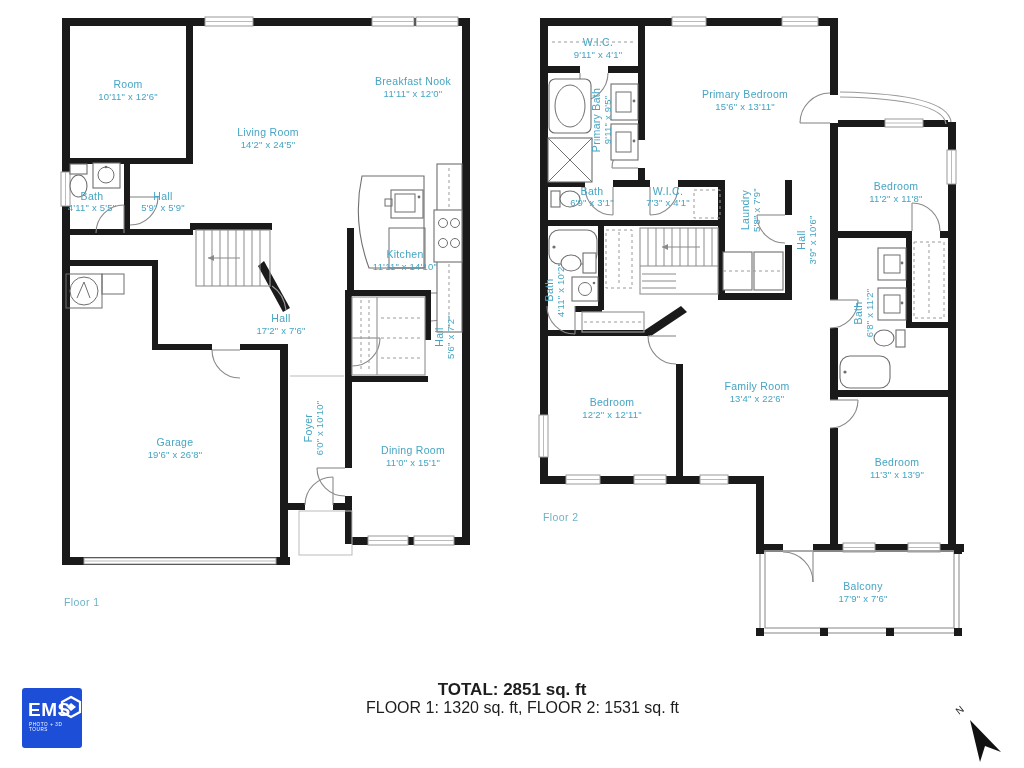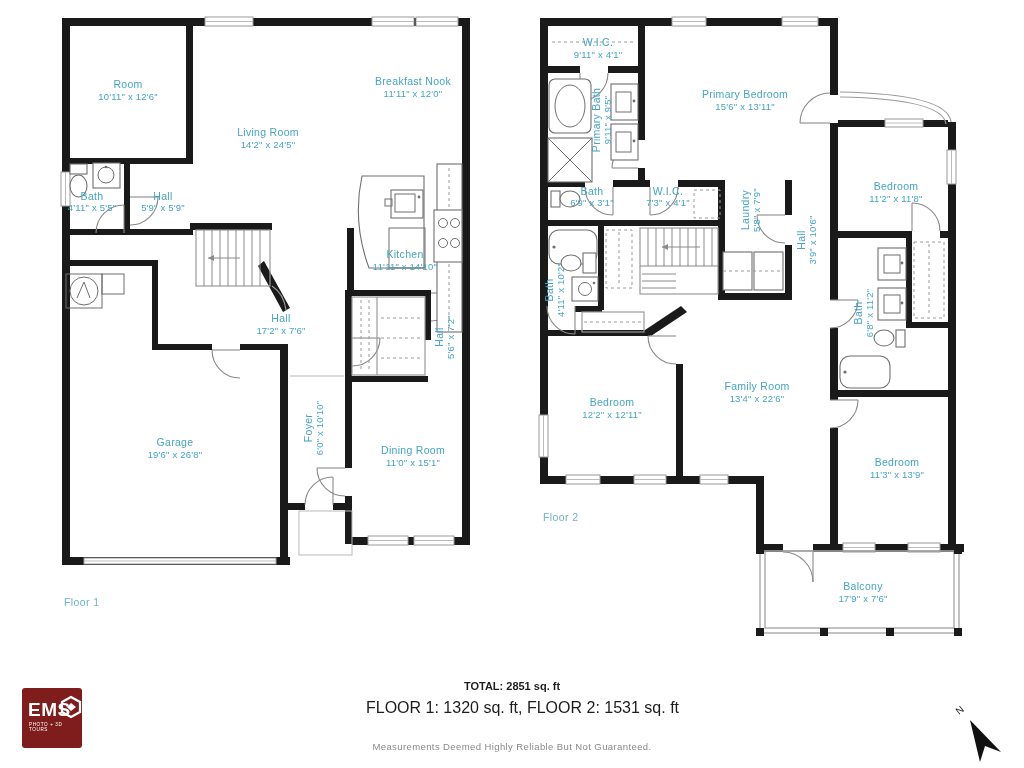--- a/index.html
+++ b/index.html
@@ -12,25 +12,25 @@
   .fix{fill:#ffffff;stroke:#6f6f6f;stroke-width:1.1;}
   .fixl{fill:none;stroke:#6f6f6f;stroke-width:1;}
   .door{fill:none;stroke:#8a8a8a;stroke-width:1.1;}
   .win{fill:#ffffff;stroke:#9a9a9a;stroke-width:1;}
   .dash{fill:none;stroke:#9a9a9a;stroke-width:1;stroke-dasharray:3 3;}
   .tread{stroke:#8a8a8a;stroke-width:1;}
   text.rn{fill:#46a5c3;font-size:10.5px;letter-spacing:.3px;text-anchor:middle;font-family:"Liberation Sans",sans-serif;}
   text.rd{fill:#46a5c3;font-size:9.5px;letter-spacing:.2px;text-anchor:middle;font-family:"Liberation Sans",sans-serif;}
   text.fl{fill:#6fb3c6;font-size:10.5px;letter-spacing:.4px;text-anchor:start;font-family:"Liberation Sans",sans-serif;}
   .summary{position:absolute;left:0;right:0;text-align:center;color:#1d1d1d;}
-  .s-total{top:680px;font-size:11px;font-weight:bold;}
+  .s-total{top:680px;font-size:17px;font-weight:bold;}
   .s-floors{top:699px;font-size:16px;margin-left:21px;}
   .s-excl{top:717px;font-size:16px;}
   .s-disc{top:741px;font-size:9.5px;color:#8a8a8a;letter-spacing:.4px;}
-  .logo{position:absolute;left:22px;top:688px;width:60px;height:60px;background:#7f1d1d;border-radius:3px;}
+  .logo{position:absolute;left:22px;top:688px;width:60px;height:60px;background:#1d4ed8;border-radius:3px;}
   .logo-brand{position:absolute;left:6px;top:11px;color:#fff;font-size:19px;font-weight:bold;letter-spacing:.5px;}
   .logo-tag{position:absolute;left:7px;top:34px;color:#fff;font-size:4.6px;letter-spacing:.6px;}
 </style>
 </head>
 <body>
 
 <div id="page">
 
 <svg width="1024" height="768" viewBox="0 0 1024 768">
 
@@ -477,21 +477,20 @@
   </g>
 
   <g>
     <polygon fill="#111" points="970,720 1001,752 985,746 980,762"></polygon>
     <text x="959" y="715" font-size="10" fill="#222" transform="rotate(-38 959 715)">N</text>
   </g>
 </svg>
 
 <div class="summary s-total">TOTAL: 2851 sq. ft</div>
 <div class="summary s-floors">FLOOR 1: 1320 sq. ft, FLOOR 2: 1531 sq. ft</div>
-<div class="summary s-disc">Measurements Deemed Highly Reliable But Not Guaranteed.</div>
 
 <div class="logo">
   <div class="logo-brand">EMS</div>
   <svg width="26" height="26" style="left:36px;top:6px;position:absolute;">
     <polygon points="13,3 22,8 22,18 13,23 4,18 4,8" fill="none" stroke="#ffffff" stroke-width="2.2"></polygon>
     <polygon points="13,9 18,13 13,17 9,13" fill="#ffffff"></polygon>
   </svg>
   <div class="logo-tag">PHOTO + 3D TOURS</div>
 </div>
 

